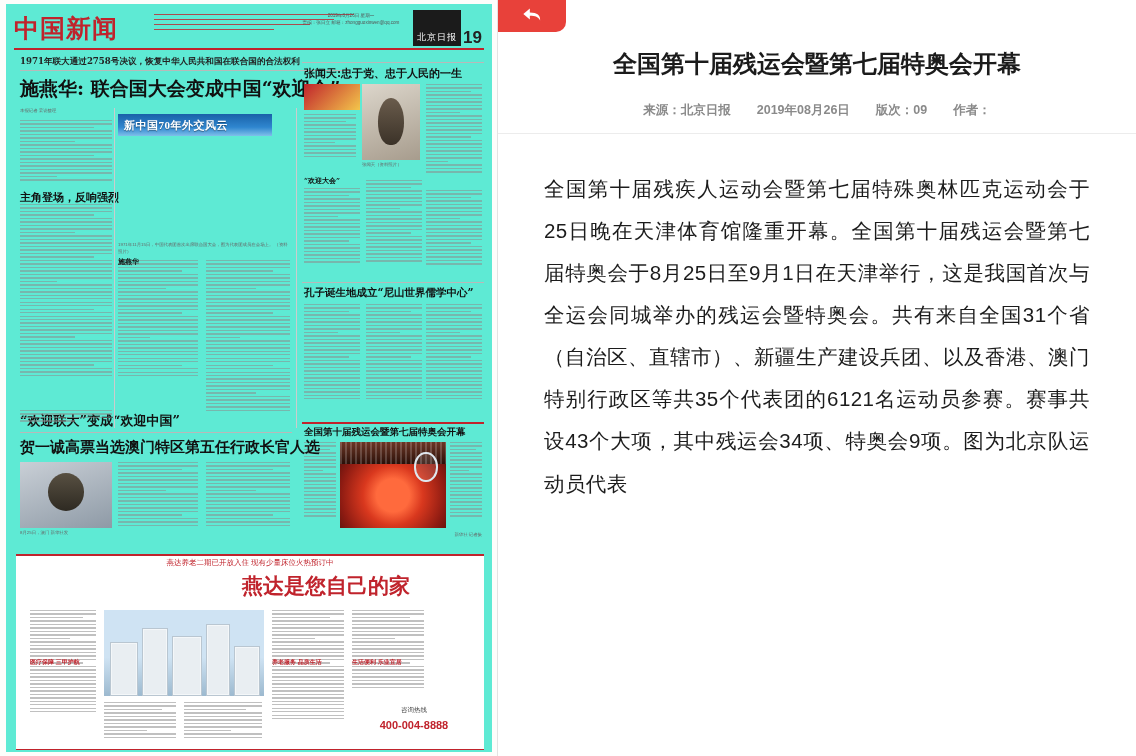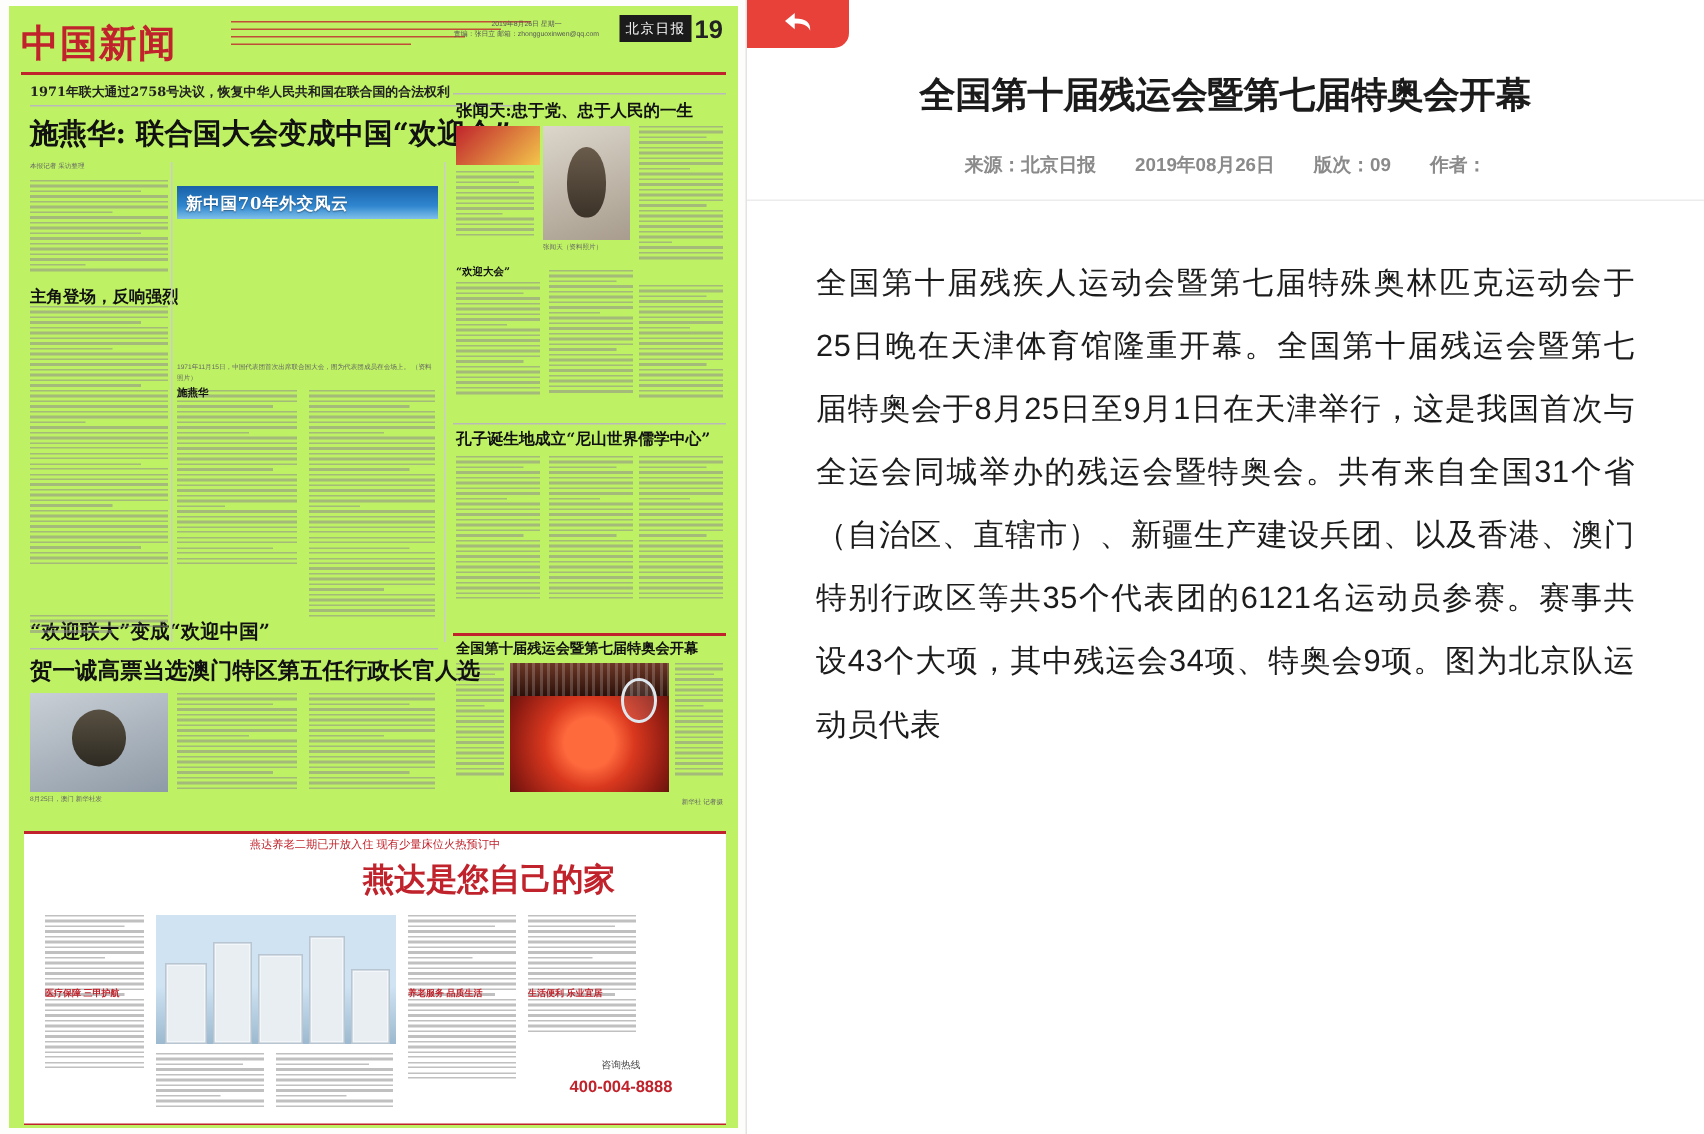--- a/index.html
+++ b/index.html
@@ -22,21 +22,21 @@
     width: 498px; height: 756px;
     background: #fdfdfb;
     overflow: hidden;
     flex: 0 0 498px;
     border-right: 1px solid #e3e3e3;
   }
   .paper-inner {
     position: absolute;
     left: 6px; top: 4px;
     width: 486px; height: 748px;
-    background: #bef264;
+    background: #5eead4;
   }
   
   .masthead {
     position: absolute; left: 8px; top: 6px; width: 470px; height: 40px;
   }
   .mast-title {
     position: absolute; left: 0; top: 2px;
     font-family: "DejaVu Serif", serif;
     font-size: 25px; font-weight: bold; color: #c0232c;
     letter-spacing: 1px;
@@ -52,21 +52,21 @@
   .mast-rules i:nth-child(4) { width: 60%; }
   .mast-meta {
     position: absolute; right: 78px; top: 2px; width: 110px;
     font-size: 4.6px; color: #555; text-align: center; line-height: 1.6;
   }
   .mast-brand {
     position: absolute; right: 2px; top: 0px;
     display: flex; align-items: flex-end; gap: 2px;
   }
   .mast-brand .bk {
-    background: #1b1b1b; color: #fff; font-size: 9px; padding: 3px 4px 2px;
+    background: #1b1b1b; color: #fff; font-size: 9px; padding: 21px 4px 2px;
     font-family: "DejaVu Serif", serif; letter-spacing: 1px;
   }
   .mast-brand .pg { font-size: 17px; font-weight: bold; color: #222; line-height: 1; }
   .mast-sep { position: absolute; left: 8px; top: 44px; width: 470px; height: 2px; background: #c0232c; }
 
   
   .tl { 
     position: absolute;
     overflow: hidden;
   }
@@ -369,21 +369,21 @@
           <i></i>
       </div>
       <div class="hd" style="left:14px; top:408px; font-size:13px;">“欢迎联大”变成“欢迎中国”</div>
       <div class="tl dense" style="left:14px; top:406px; width:92px; height:18px;">
         <i></i>
           <i></i>
           <i></i>
           <i class="s60"></i>
       </div>
 
-      <div class="banner70" style="left:112px; top:120px; width:174px; height:22px;">新中国70年外交风云</div>
+      <div class="banner70" style="left:112px; top:110px; width:154px; height:22px;font-family:Liberation Serif, serif;">新中国70年外交风云</div>
 
       <div class="cap" style="left:112px; top:238px; width:174px;">
         1971年11月15日，中国代表团首次出席联合国大会，图为代表团成员在会场上。 （资料照片）
       </div>
 
       <div class="rule-v" style="left:108px; top:104px; height:320px;"></div>
       <div class="rule-v" style="left:290px; top:104px; height:320px;"></div>
 
       <div class="tl dense" style="left:112px; top:256px; width:80px; height:128px;">
         <i></i>

